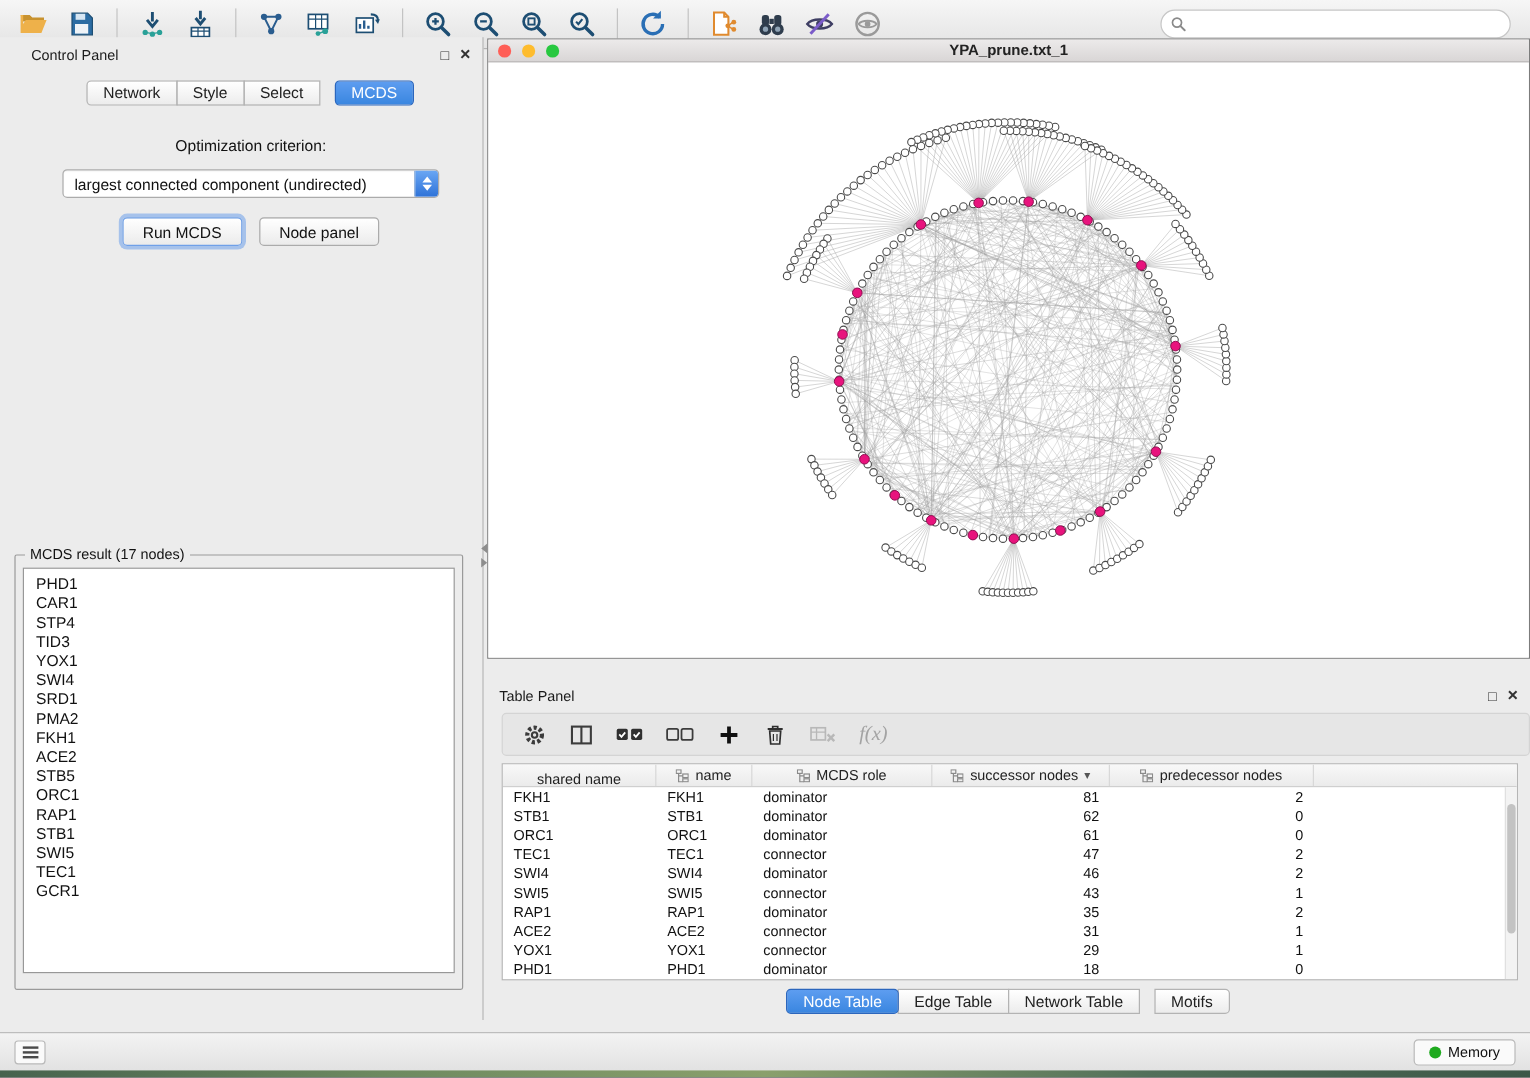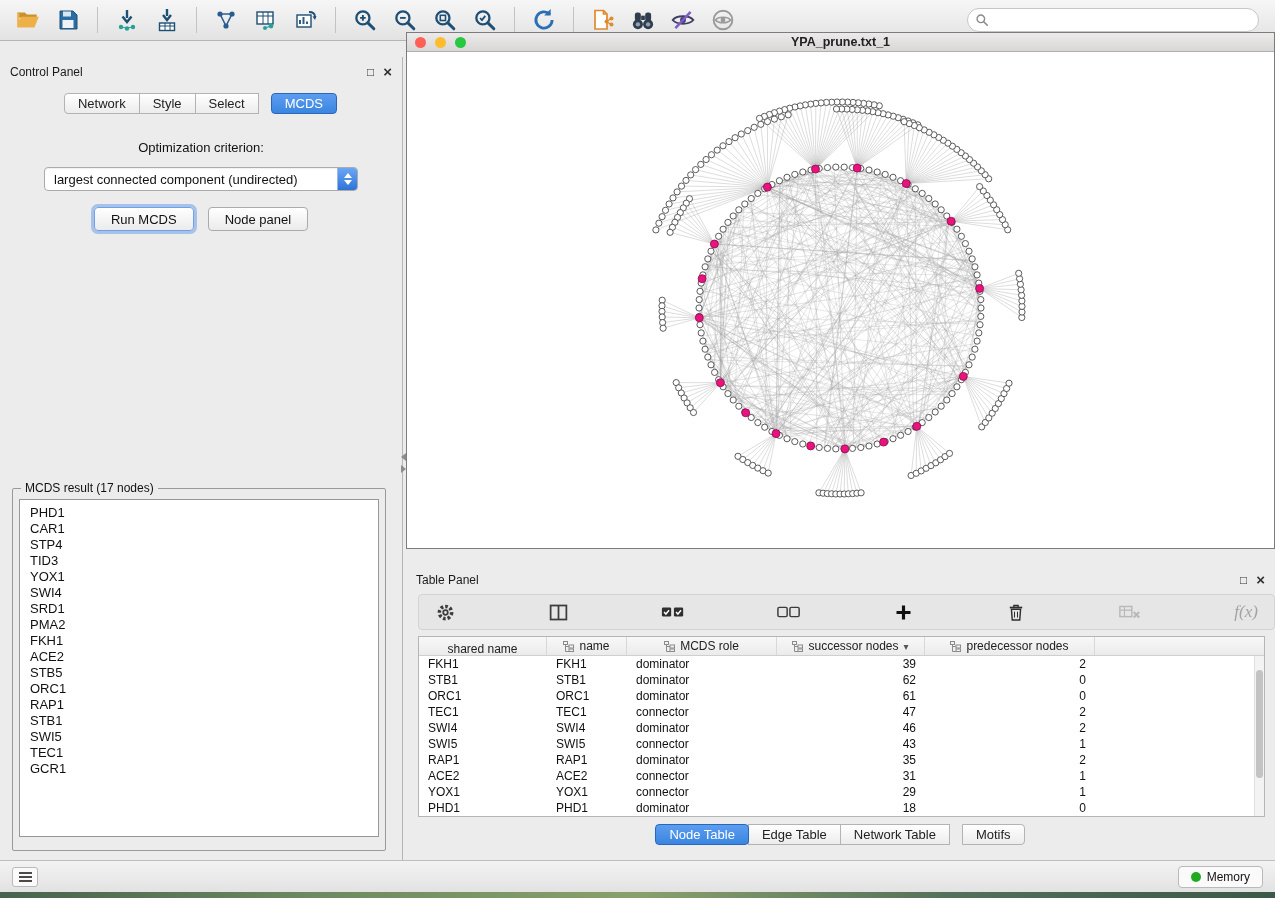--- a/index.html
+++ b/index.html
@@ -11,22 +11,22 @@
     background:linear-gradient(#f6f6f6,#e3e3e3); border-bottom:1px solid #b4b4b4;
     display:flex; align-items:center; padding:0 10px; gap:4px; }
   .tb-btn { width:36px; height:34px; display:flex; align-items:center; justify-content:center; border-radius:4px; }
   .tb-sep { width:1px; height:26px; background:#c3c3c3; margin:0 7px; }
   .search-wrap { margin-left:auto; margin-right:6px; position:relative; }
   .search-input { width:292px; height:24px; border:1px solid #c6c6c6; border-radius:12px;
     background:#fff; padding:0 10px 0 26px; font-size:12px; outline:none; }
   .search-icon-abs { position:absolute; left:8px; top:5px; }
 
   
-  .control-panel { position:absolute; left:0; top:57px; width:403px; height:819px;
-    background:#ececec; border-right:1px solid #b6b6b6; }
+  .control-panel { position:absolute; left:0; top:31px; width:403px; height:819px;
+    background:#ececec; border-right:1px solid #b6b6b6;padding-left:16px; }
   .panel-titlebar { height:26px; display:flex; align-items:center; padding:4px 10px 0 10px; font-size:12px; color:#1a1a1a; }
   .panel-titlebar .spacer { flex:1; }
   .tbar-glyph { font-size:12px; color:#333; margin-left:9px; cursor:default; line-height:12px; }
   .tbar-glyph.x { font-size:15px; font-weight:bold; }
 
   .cp-tabs { display:flex; justify-content:center; margin-top:10px; }
   .seg-tab { height:21px; line-height:19px; padding:0 13px; font-size:13px; color:#222;
     background:linear-gradient(#ffffff,#ececec); border:1px solid #b3b3b3; margin-left:-1px; }
   .seg-tab:first-child { border-radius:4px 0 0 4px; }
   .seg-tab:last-child { border-radius:0 4px 4px 0;margin-left:12px; }
@@ -66,21 +66,21 @@
     background:#fff; border:1px solid #7c7c7c; }
   .net-titlebar { height:19px; background:linear-gradient(#eceaea,#d9d6d6); border-bottom:1px solid #b2afaf;
     position:relative; display:flex; align-items:center; padding-left:8px; }
   .mac-dot { width:11px; height:11px; border-radius:50%; margin-right:9px; }
   .net-title { position:absolute; left:0; right:0; text-align:center; font-size:12.5px; color:#222; font-weight:bold; }
   .net-canvas { display:block; background:#fff; }
 
   
   .table-panel { position:absolute; left:406px; top:565px; width:869px; height:295px; background:#ececec; }
   .tp-toolbar { margin:3px 0 0 12px; height:36px; background:#e6e6e6; border:1px solid #d4d4d4;
-    border-radius:4px; display:flex; align-items:center; gap:18px; padding:0 16px;justify-content:space-between; }
+    border-radius:4px; display:flex; align-items:center; gap:18px; padding:0 16px; }
   .tp-ico { display:flex; align-items:center; justify-content:center; }
   .fx { font-family:"Liberation Serif",serif; font-style:italic; font-size:17px; color:#a3a3a3; }
 
   .tbl-box { position:relative; margin:6px 10px 0 12px; height:181px; background:#fff; border:1px solid #b5b5b5; overflow:hidden; }
   .tbl-head { display:flex; height:19px; background:linear-gradient(#f8f8f8,#ebebeb); border-bottom:1px solid #cfcfcf; }
   .th { display:flex; align-items:center; justify-content:center; gap:5px; font-size:12px; color:#222;
     border-right:1px solid #d8d8d8; overflow:hidden; white-space:nowrap; }
   .th .menu-arr { font-size:10px; color:#555; }
   .tr { display:flex; height:16px; align-items:center; }
   .td { font-size:12px; color:#111; padding:0 9px; overflow:hidden; white-space:nowrap; }
@@ -1276,21 +1276,21 @@
             </svg>
             <span>predecessor nodes</span>
           </div>
           <div class="th" style="flex: 1 1 0%; border-right: none;"></div>
         </div>
       <div id="tbl-body">
           <div class="tr">
             <div class="td" style="width: 128px;">FKH1</div>
             <div class="td" style="width: 80px;">FKH1</div>
             <div class="td" style="width: 150px;">dominator</div>
-            <div class="td num" style="width: 148px;">39</div>
+            <div class="td num" style="width: 148px;">81</div>
             <div class="td num" style="width: 170px;">2</div>
           </div>
           <div class="tr">
             <div class="td" style="width: 128px;">STB1</div>
             <div class="td" style="width: 80px;">STB1</div>
             <div class="td" style="width: 150px;">dominator</div>
             <div class="td num" style="width: 148px;">62</div>
             <div class="td num" style="width: 170px;">0</div>
           </div>
           <div class="tr">

